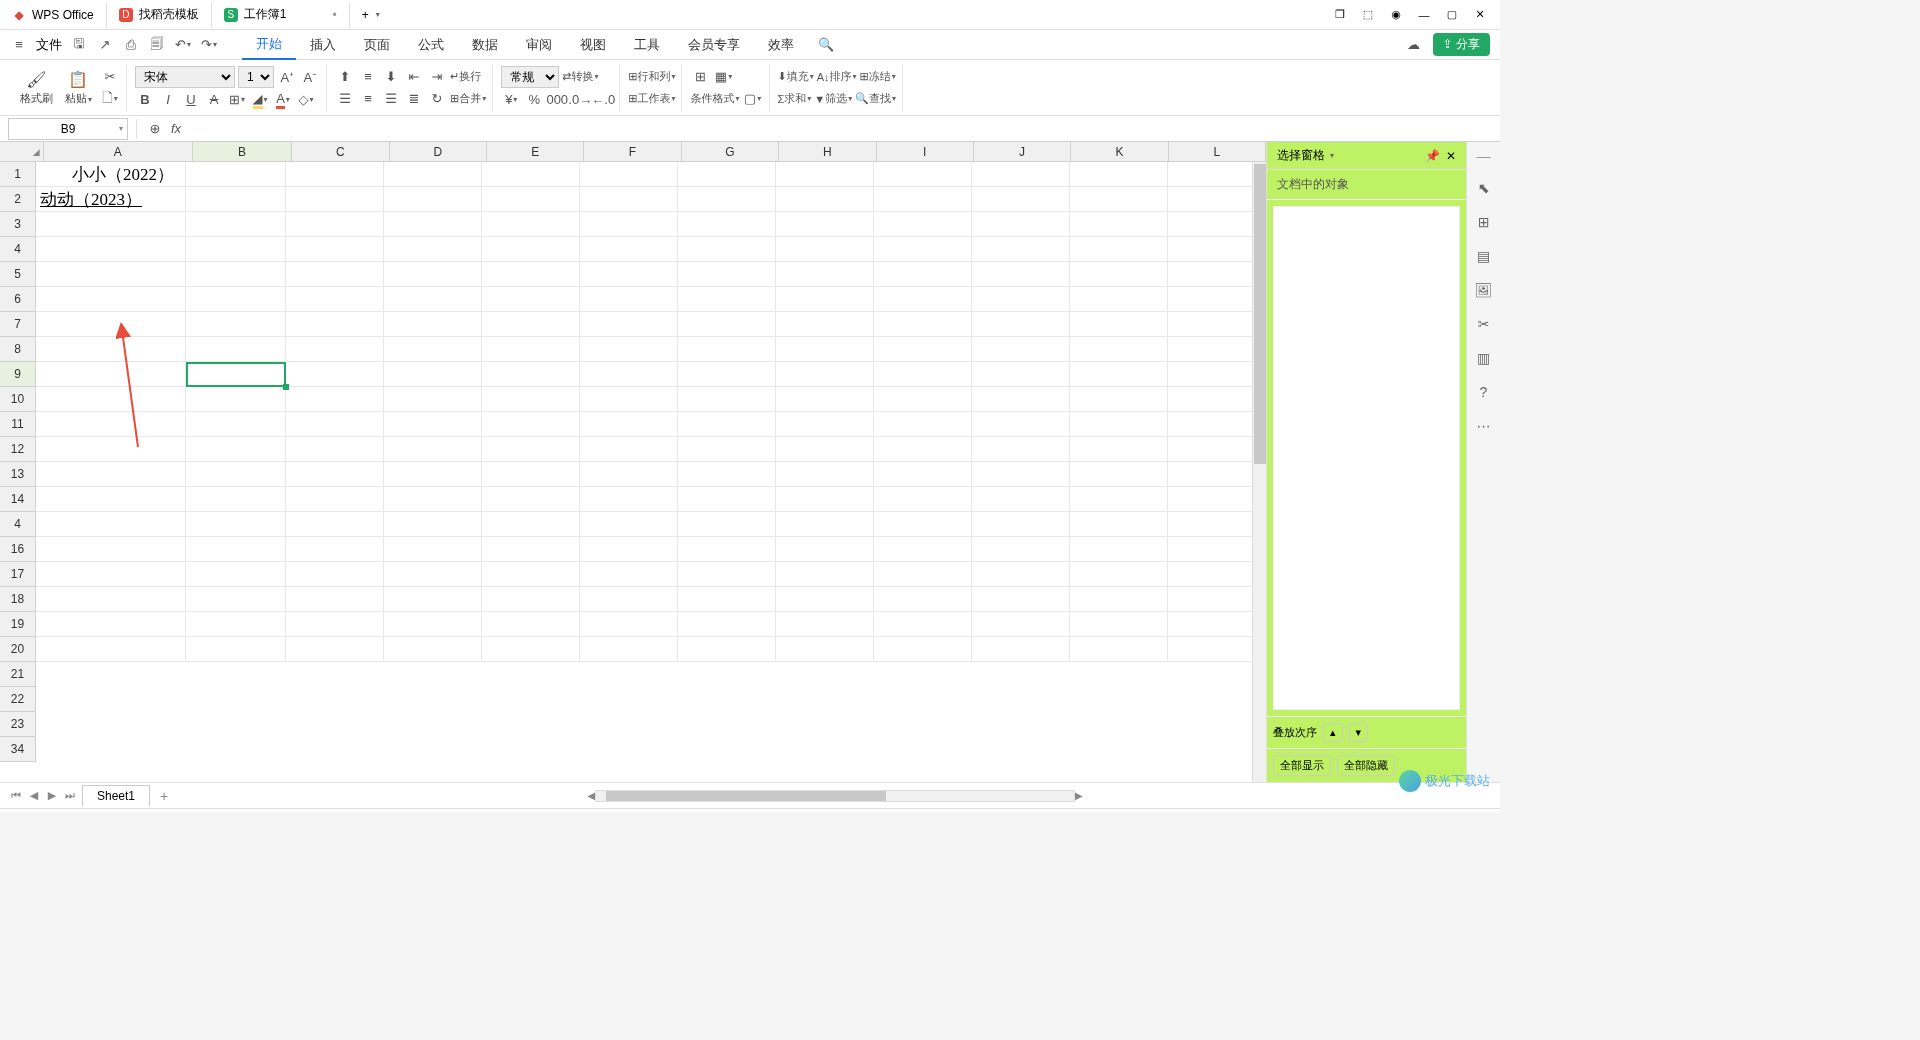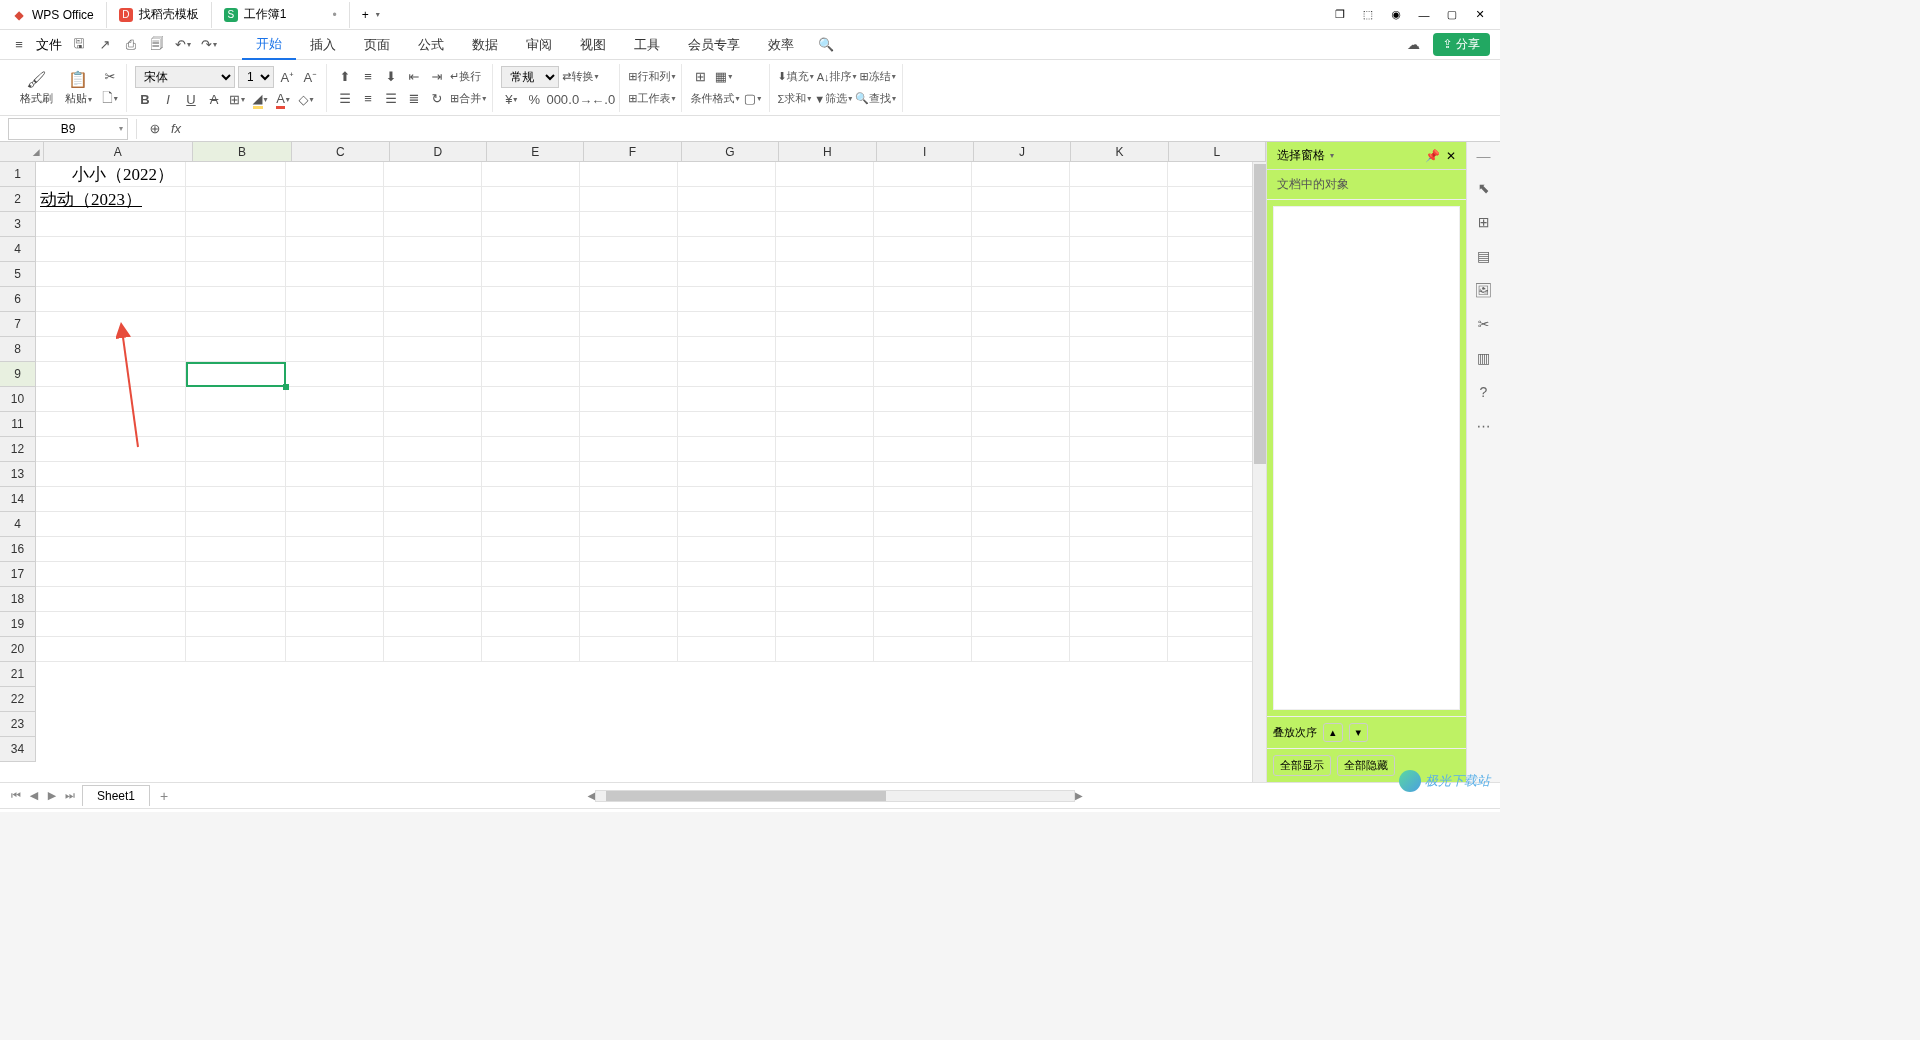--- a/index.html
+++ b/index.html
@@ -84,21 +84,21 @@
 .hscroll { flex: 1; display: flex; align-items: center; justify-content: center; }
 .hscroll-track { width: 480px; height: 12px; background: #f0f0f0; border: 1px solid #ddd; position: relative; }
 .hscroll-thumb { position: absolute; left: 10px; width: 280px; height: 10px; background: #c8c8c8; }
 
 
 .status-bar { height: 24px; background: #fff; border-top: 1px solid #e0e0e0; display: flex; align-items: center; padding: 0 10px; font-size: 11px; color: #555; gap: 10px; }
 .status-right { margin-left: auto; display: flex; align-items: center; gap: 10px; }
 .zoom-slider { width: 80px; height: 4px; background: #ddd; position: relative; }
 .zoom-thumb { position: absolute; width: 8px; height: 10px; background: #888; top: -3px; left: 55px; }
 
-.watermark { position: absolute; right: 10px; bottom: 20px; font-size: 13px; color: #5bb0e8; font-style: italic; display: flex; align-items: center; gap: 4px; z-index: 100; margin-top: 34px; }
+.watermark { position: absolute; right: 10px; bottom: 20px; font-size: 13px; color: #5bb0e8; display: flex; align-items: center; gap: 4px; z-index: 100; margin-top: 34px; }
 .watermark-icon { width: 22px; height: 22px; border-radius: 50%; background: linear-gradient(135deg,#5bd8a0,#4aa0e0); }
 .panel-pin { margin-left: auto; display:flex; gap:6px; }
 .vscroll { position:absolute; right:0; top:20px; bottom:0; width:14px; background:#f0f0f0; border-left:1px solid #ddd; }
 .vscroll-thumb { position:absolute; top:2px; width:12px; height:300px; background:#c8c8c8; left:1px; }
 </style>
 </head>
 <body>
 
 <div class="title-bar">
   <div class="tab">

